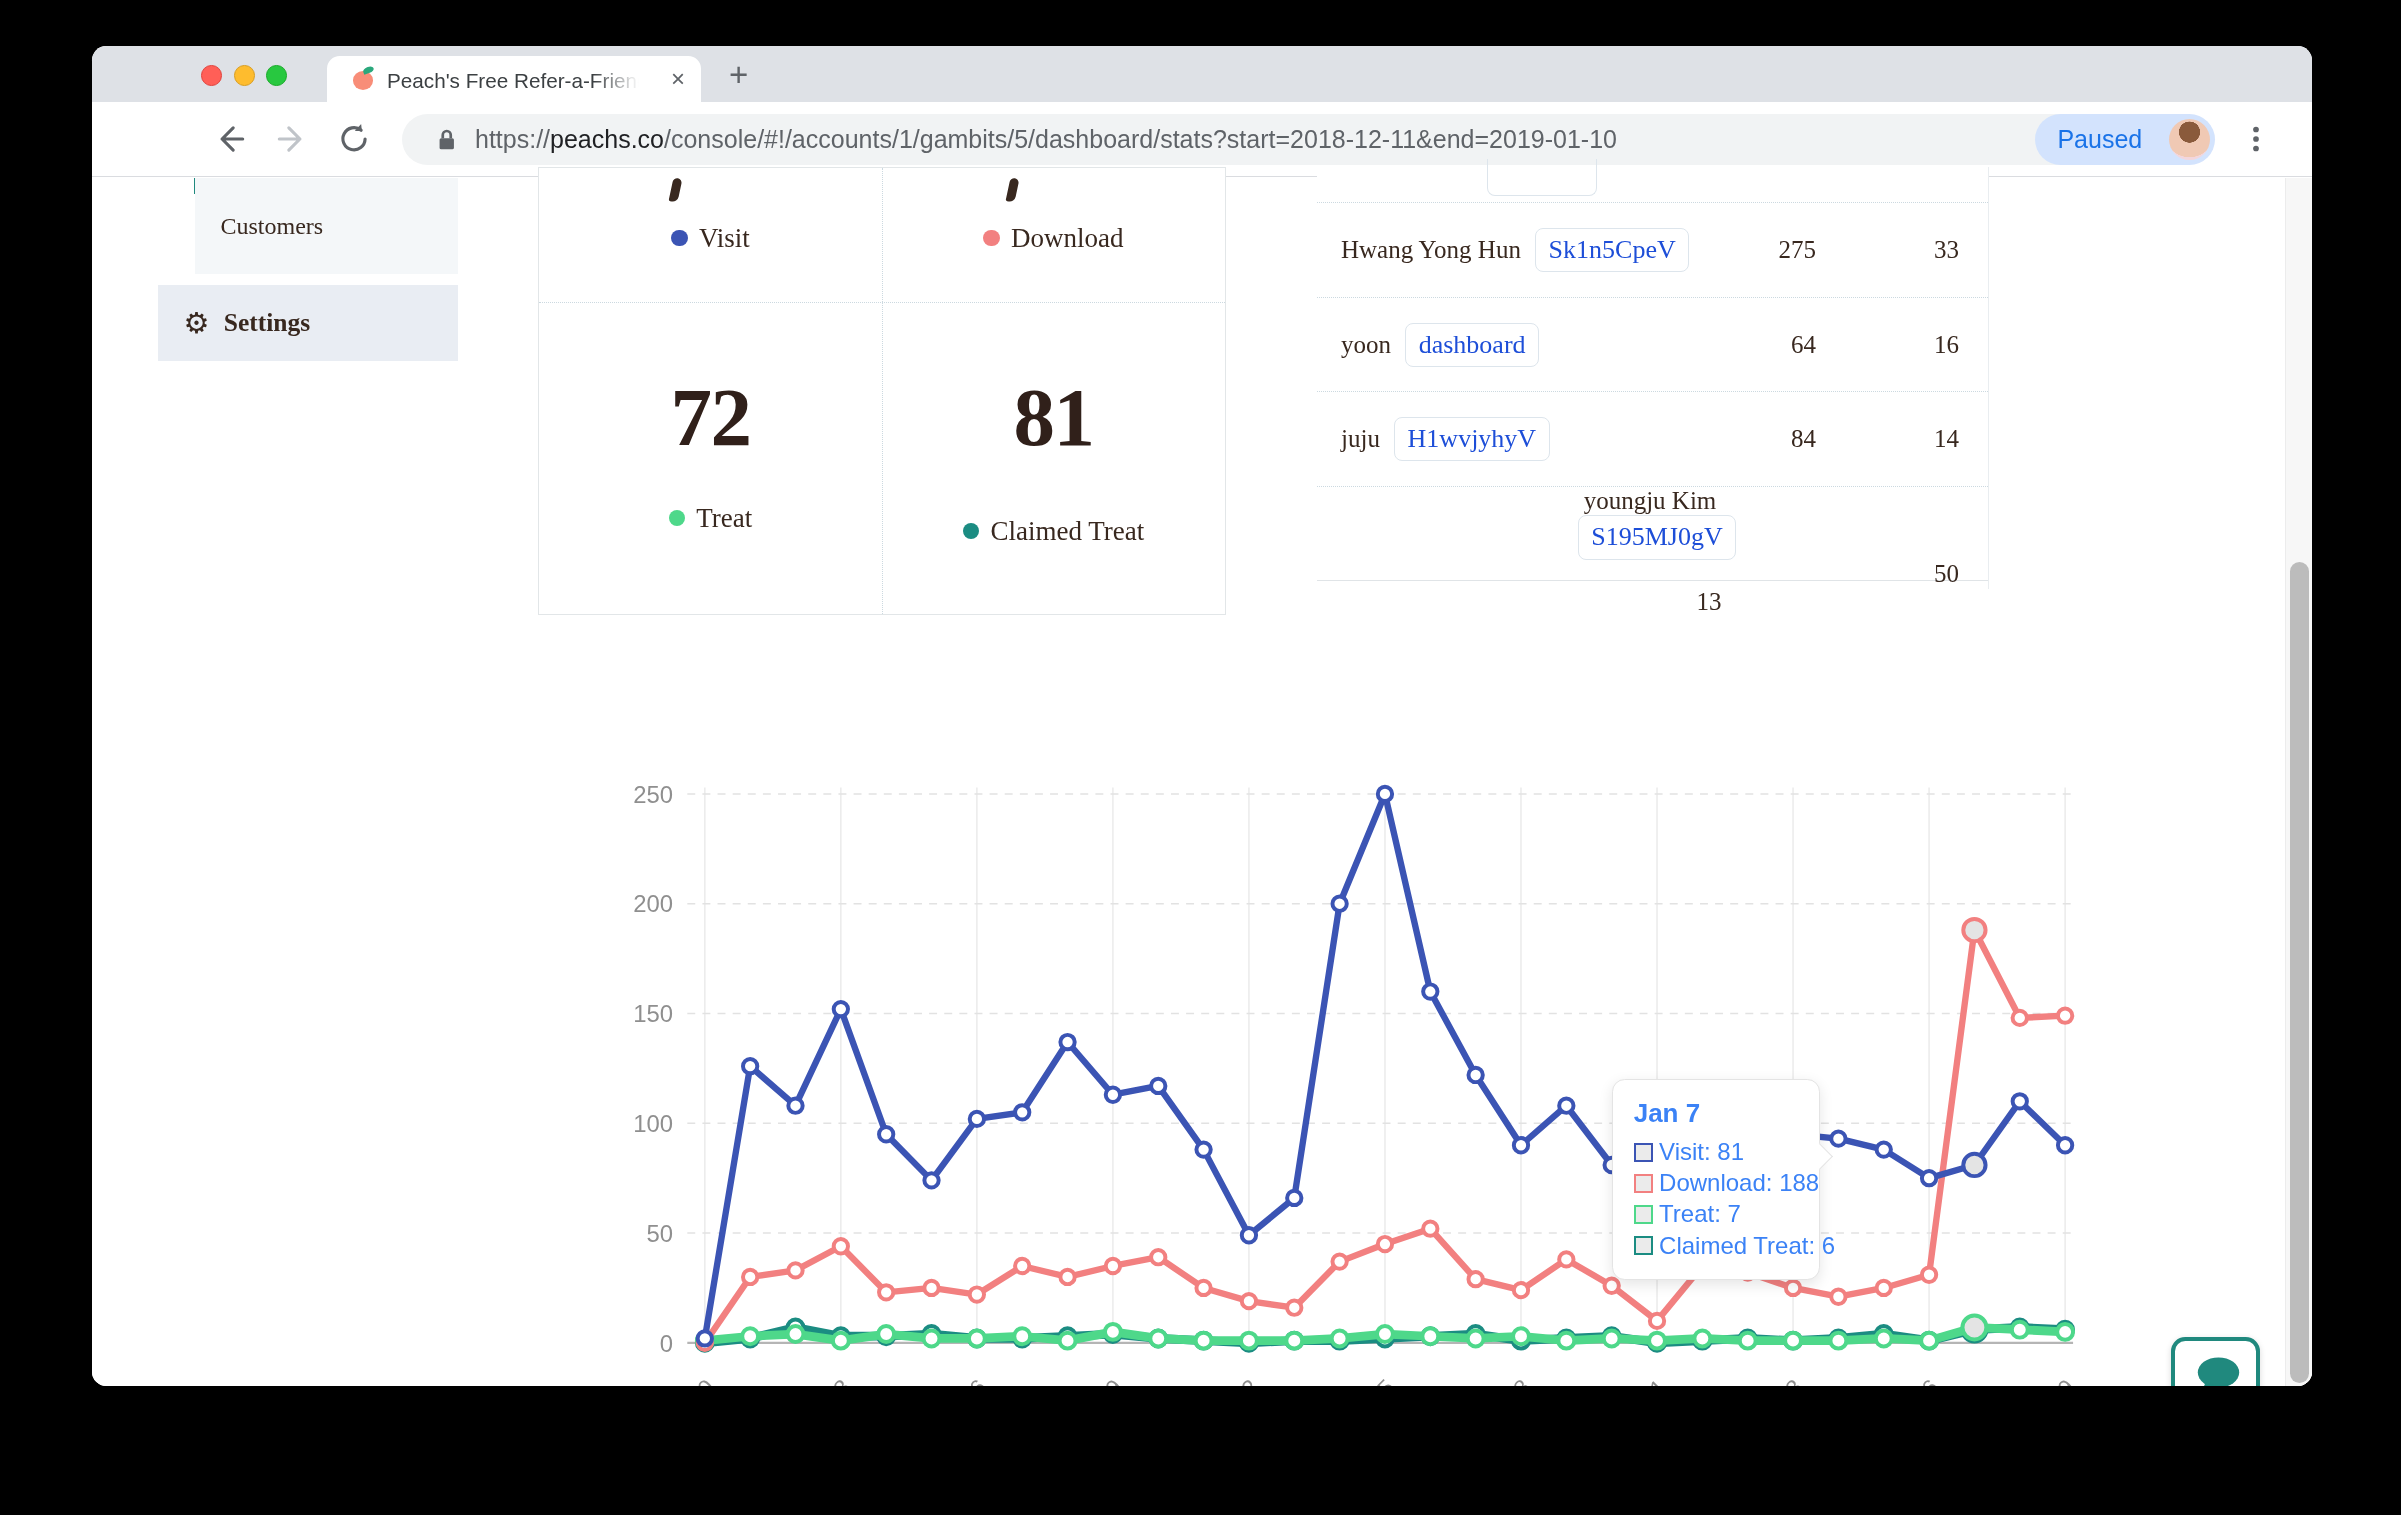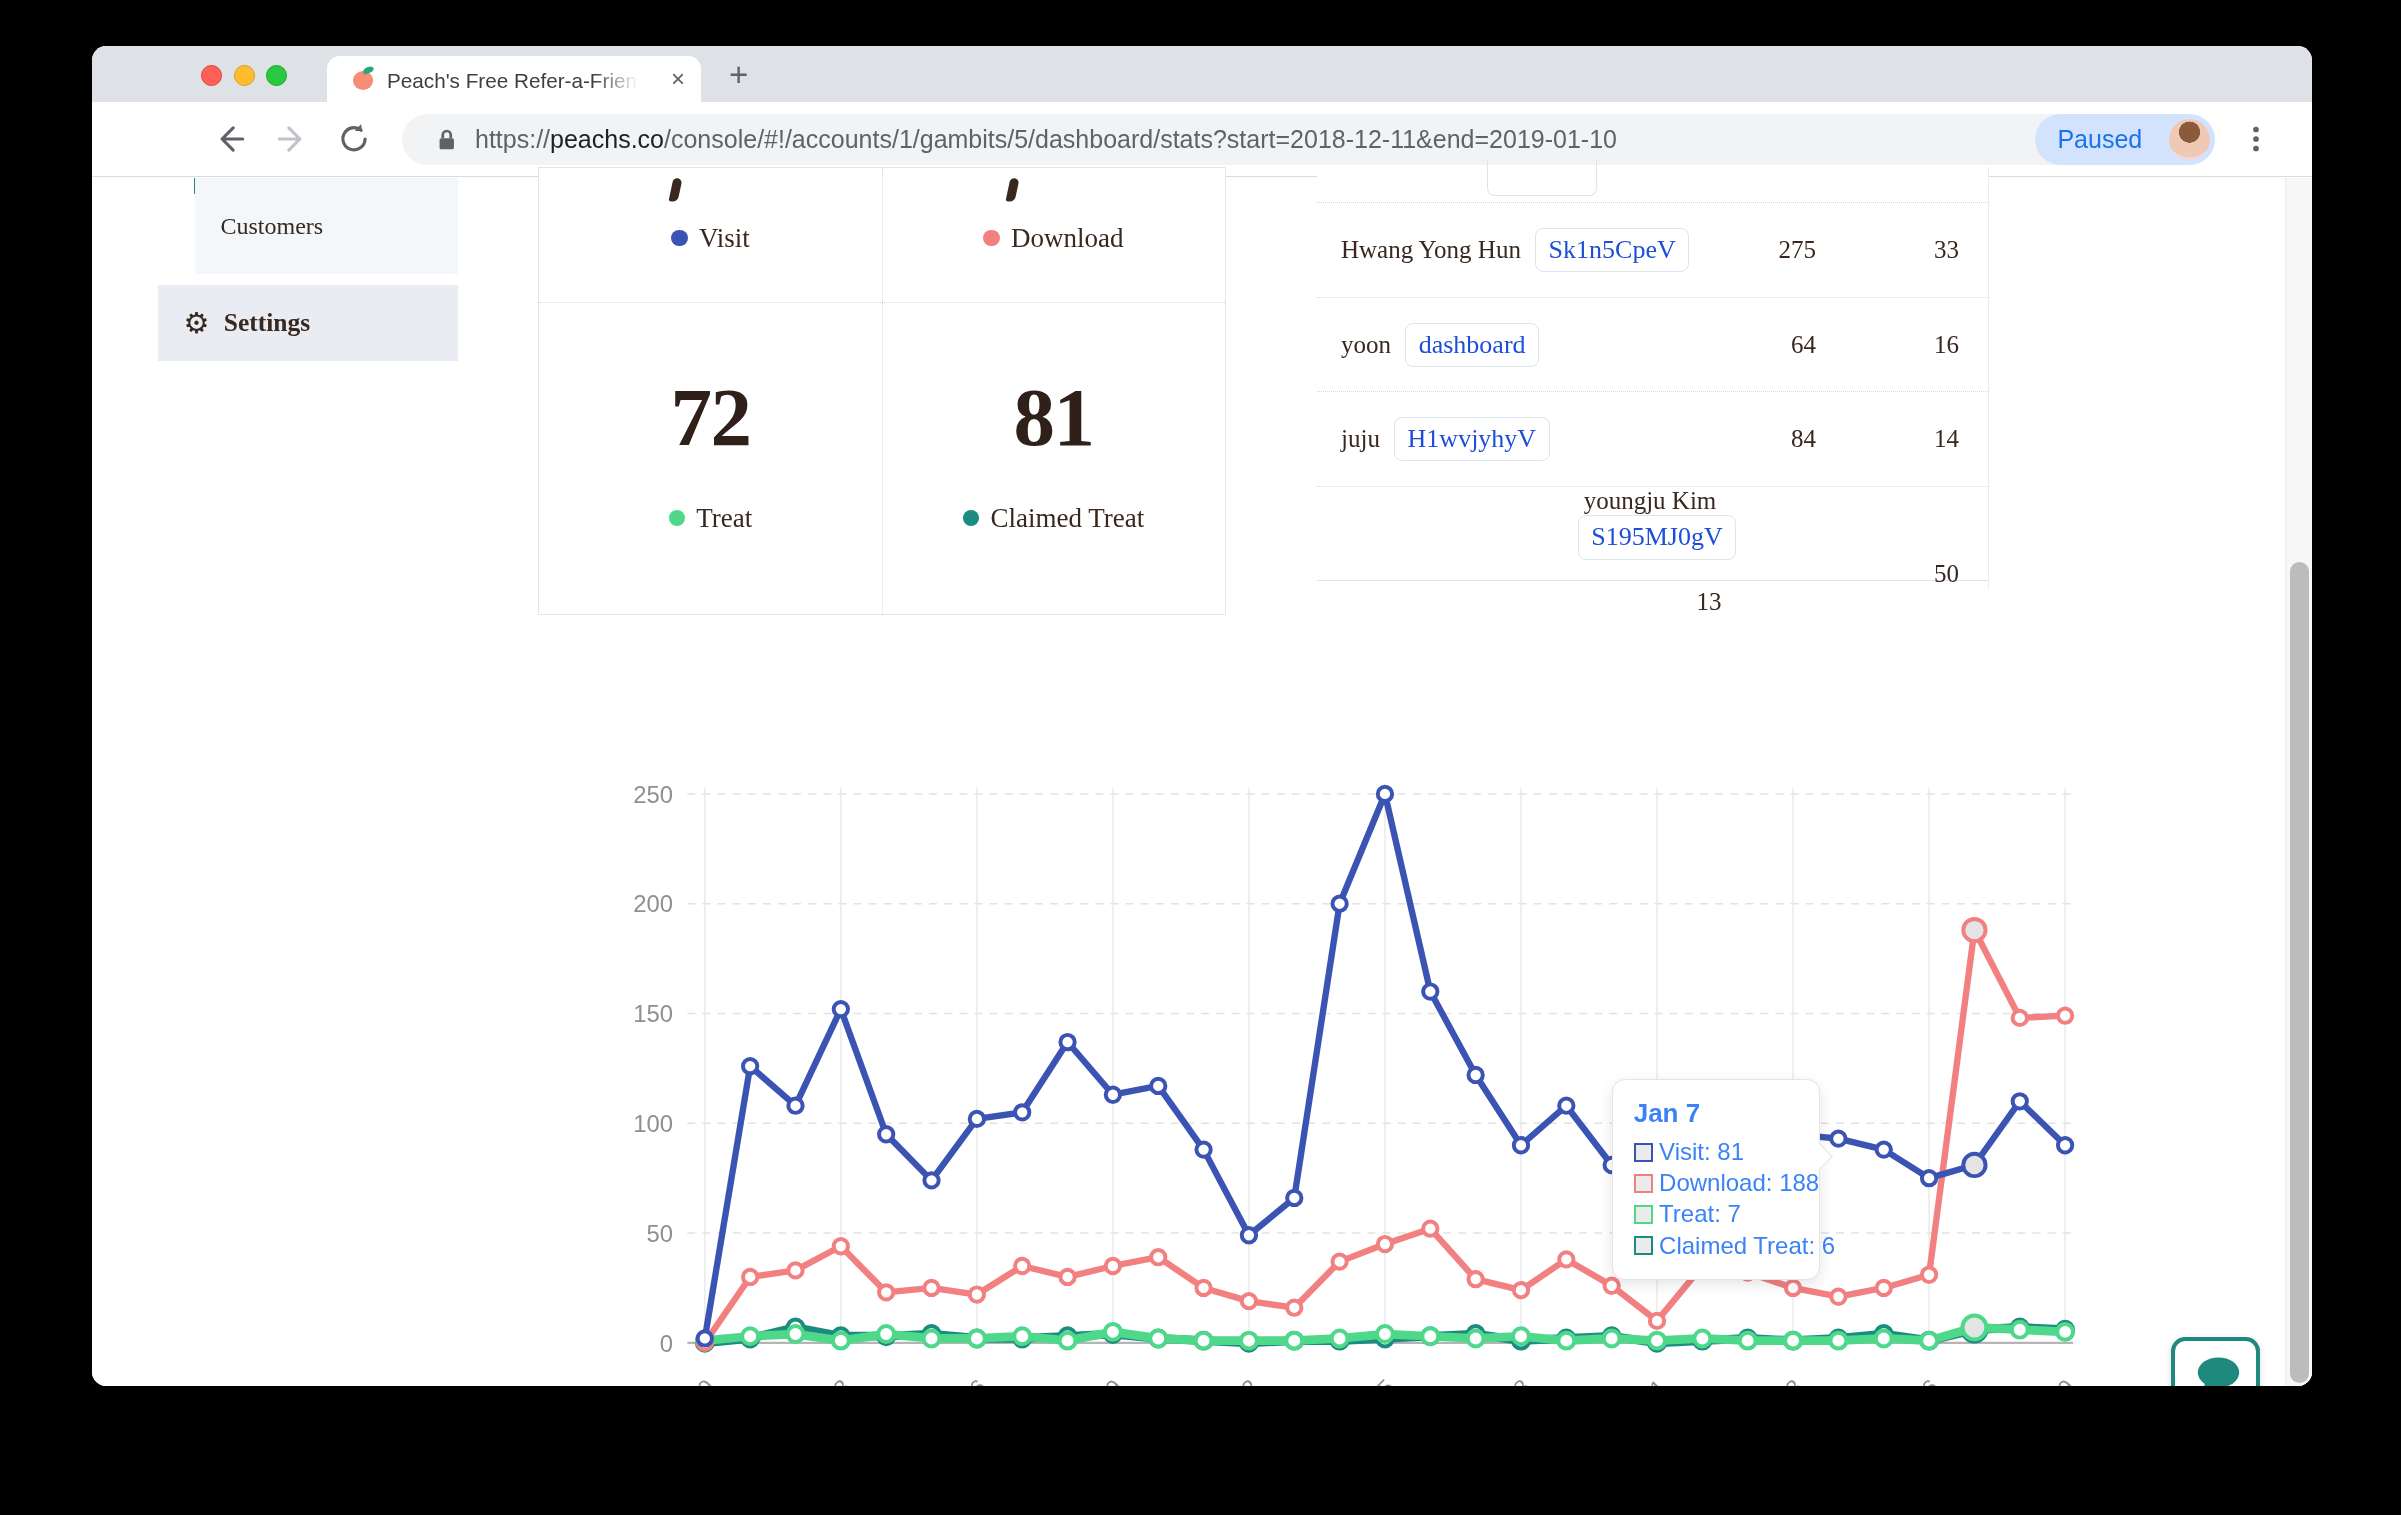--- a/index.html
+++ b/index.html
@@ -207,21 +207,21 @@
       <div class="cell" style="left:0; top:189px; height:119px">
         <span class="bignum">72</span>
       </div>
       <div class="cell" style="left:50%; top:189px; height:119px">
         <span class="bignum">81</span>
       </div>
       <div class="cell legend" style="left:0; top:326px">
         <span class="dot" style="background:#4ed88a"></span>
         <span>Treat</span>
       </div>
-      <div class="cell legend" style="left:50%; top:326px">
+      <div class="cell legend" style="left:50%; top:339px">
         <span class="dot" style="background:#1b8c82"></span>
         <span>Claimed Treat</span>
       </div>
     </div>
 
     <div class="rtable">
       <span class="badge-frag"></span>
       <div>
           <div class="rrow" style="top: 35px;">
             <span class="rname">Hwang Yong Hun</span>

